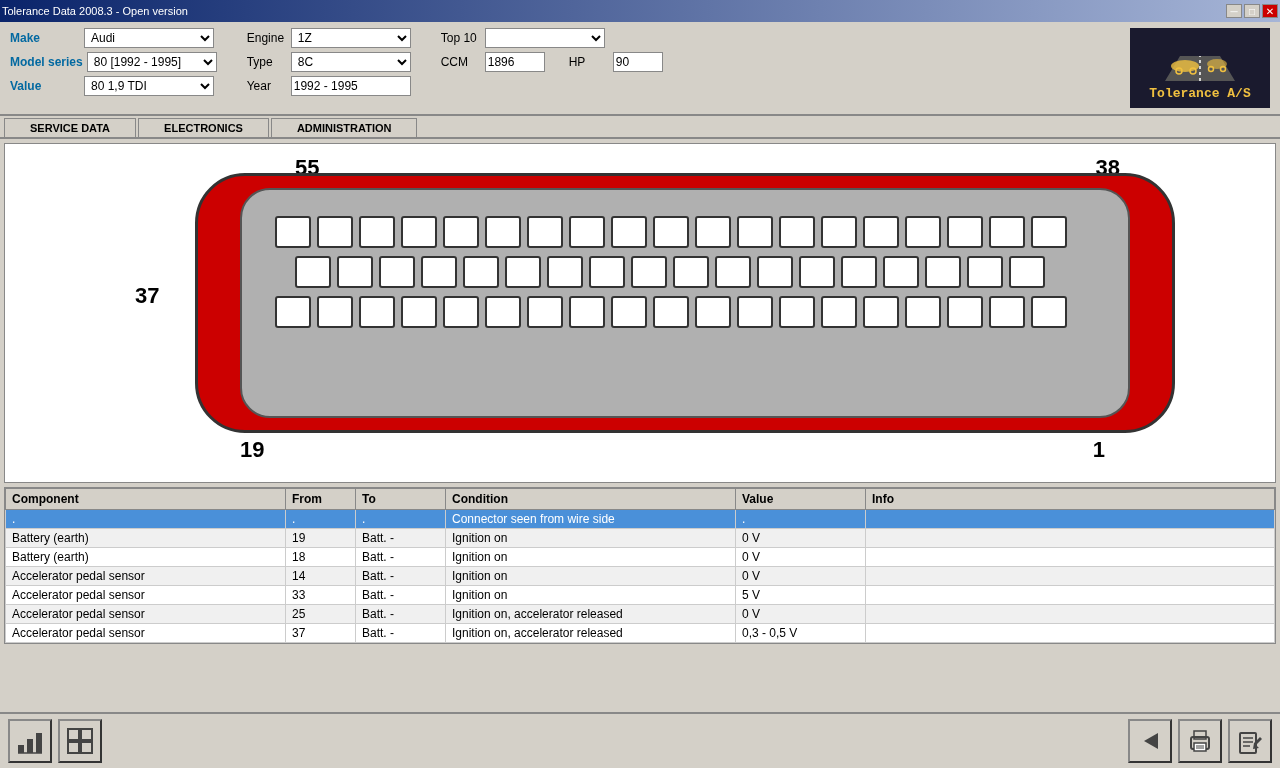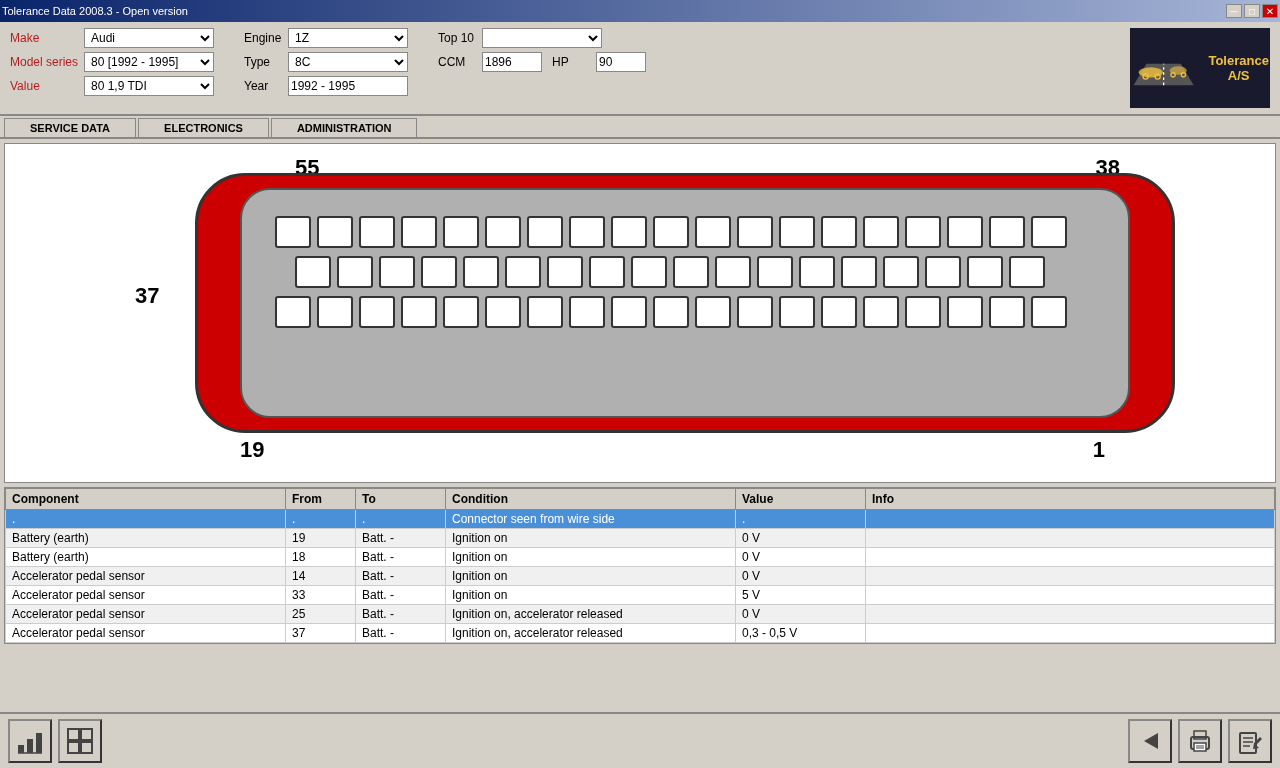--- a/index.html
+++ b/index.html
@@ -29,21 +29,21 @@
     
     #top-panel {
       background: #d4d0c8;
       padding: 6px 10px;
       display: flex;
       align-items: flex-start;
       gap: 10px;
       border-bottom: 2px solid #888;
     }
     .field-group { display: flex; align-items: center; gap: 4px; margin-bottom: 4px; }
-    .label { color: #b91c1c; font-weight: normal; min-width: 70px; }
+    .label { color: #0369a1; font-weight: bold; min-width: 70px; }
     .label-sm { color: #000; font-weight: normal; min-width: 40px; }
     select, input[type="text"] {
       background: white;
       border: 1px solid #888;
       padding: 1px 2px;
       font-size: 12px;
       height: 20px;
     }
     .dropdown-audi { width: 130px; }
     .dropdown-model-series { width: 130px; }
@@ -218,21 +218,22 @@
     .logo-text {
       color: #f0c040;
       font-size: 13px;
       font-weight: bold;
       text-align: center;
     }
     .logo-icon-area {
       display: flex;
       align-items: center;
       justify-content: flex-start;
-      flex-direction: row;
+      flex-direction: column;
+      font-family: Liberation Mono, monospace;
     }
 
     .col-component { width: 280px; }
     .col-from { width: 70px; }
     .col-to { width: 90px; }
     .col-condition { width: 290px; }
     .col-value { width: 130px; }
     .col-info { width: auto; }
   </style>
 </head>
@@ -289,21 +290,21 @@
   <div id="right-fields">
     <div class="field-group">
       <span class="label-sm">Top 10</span>
       <select class="dropdown-top10">
         <option value=""></option>
       </select>
     </div>
     <div class="field-group">
       <span class="label-sm">CCM</span>
       <input type="text" class="input-ccm" value="1896" readonly="" style="">
-      <span class="label-sm" style="margin-left:6px;">HP</span>
+      <span class="label-sm" style="margin-left:20px;">HP</span>
       <input type="text" style="width: 50px;" value="90" readonly="">
     </div>
   </div>
 
   <div id="logo-area">
     <div class="logo-icon-area">
       <svg width="90" height="50" viewBox="0 0 90 50">
 
         <polygon points="10,45 80,45 65,20 25,20" fill="#555"></polygon>
         <line x1="45" y1="45" x2="45" y2="20" stroke="white" stroke-width="1.5" stroke-dasharray="3,3"></line>

